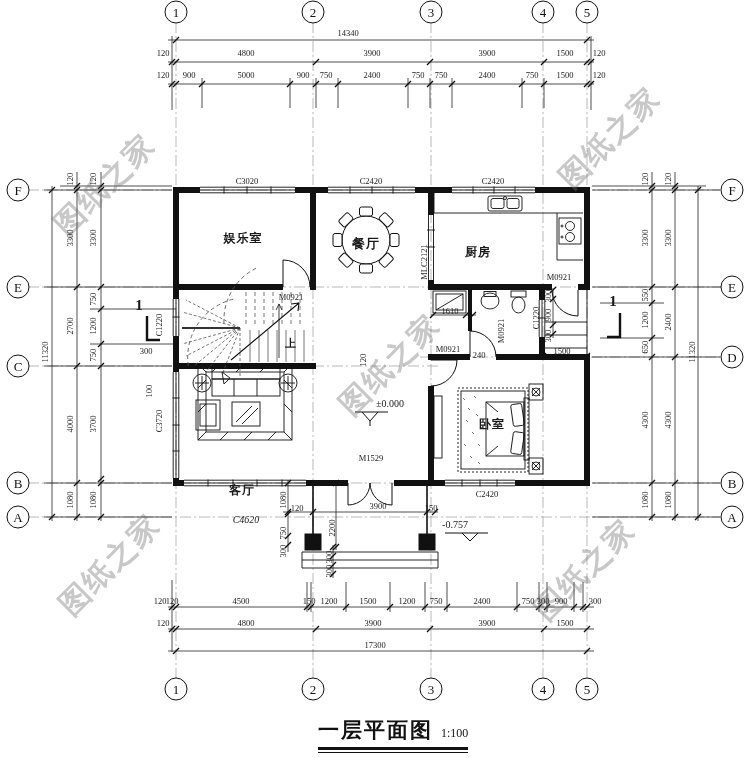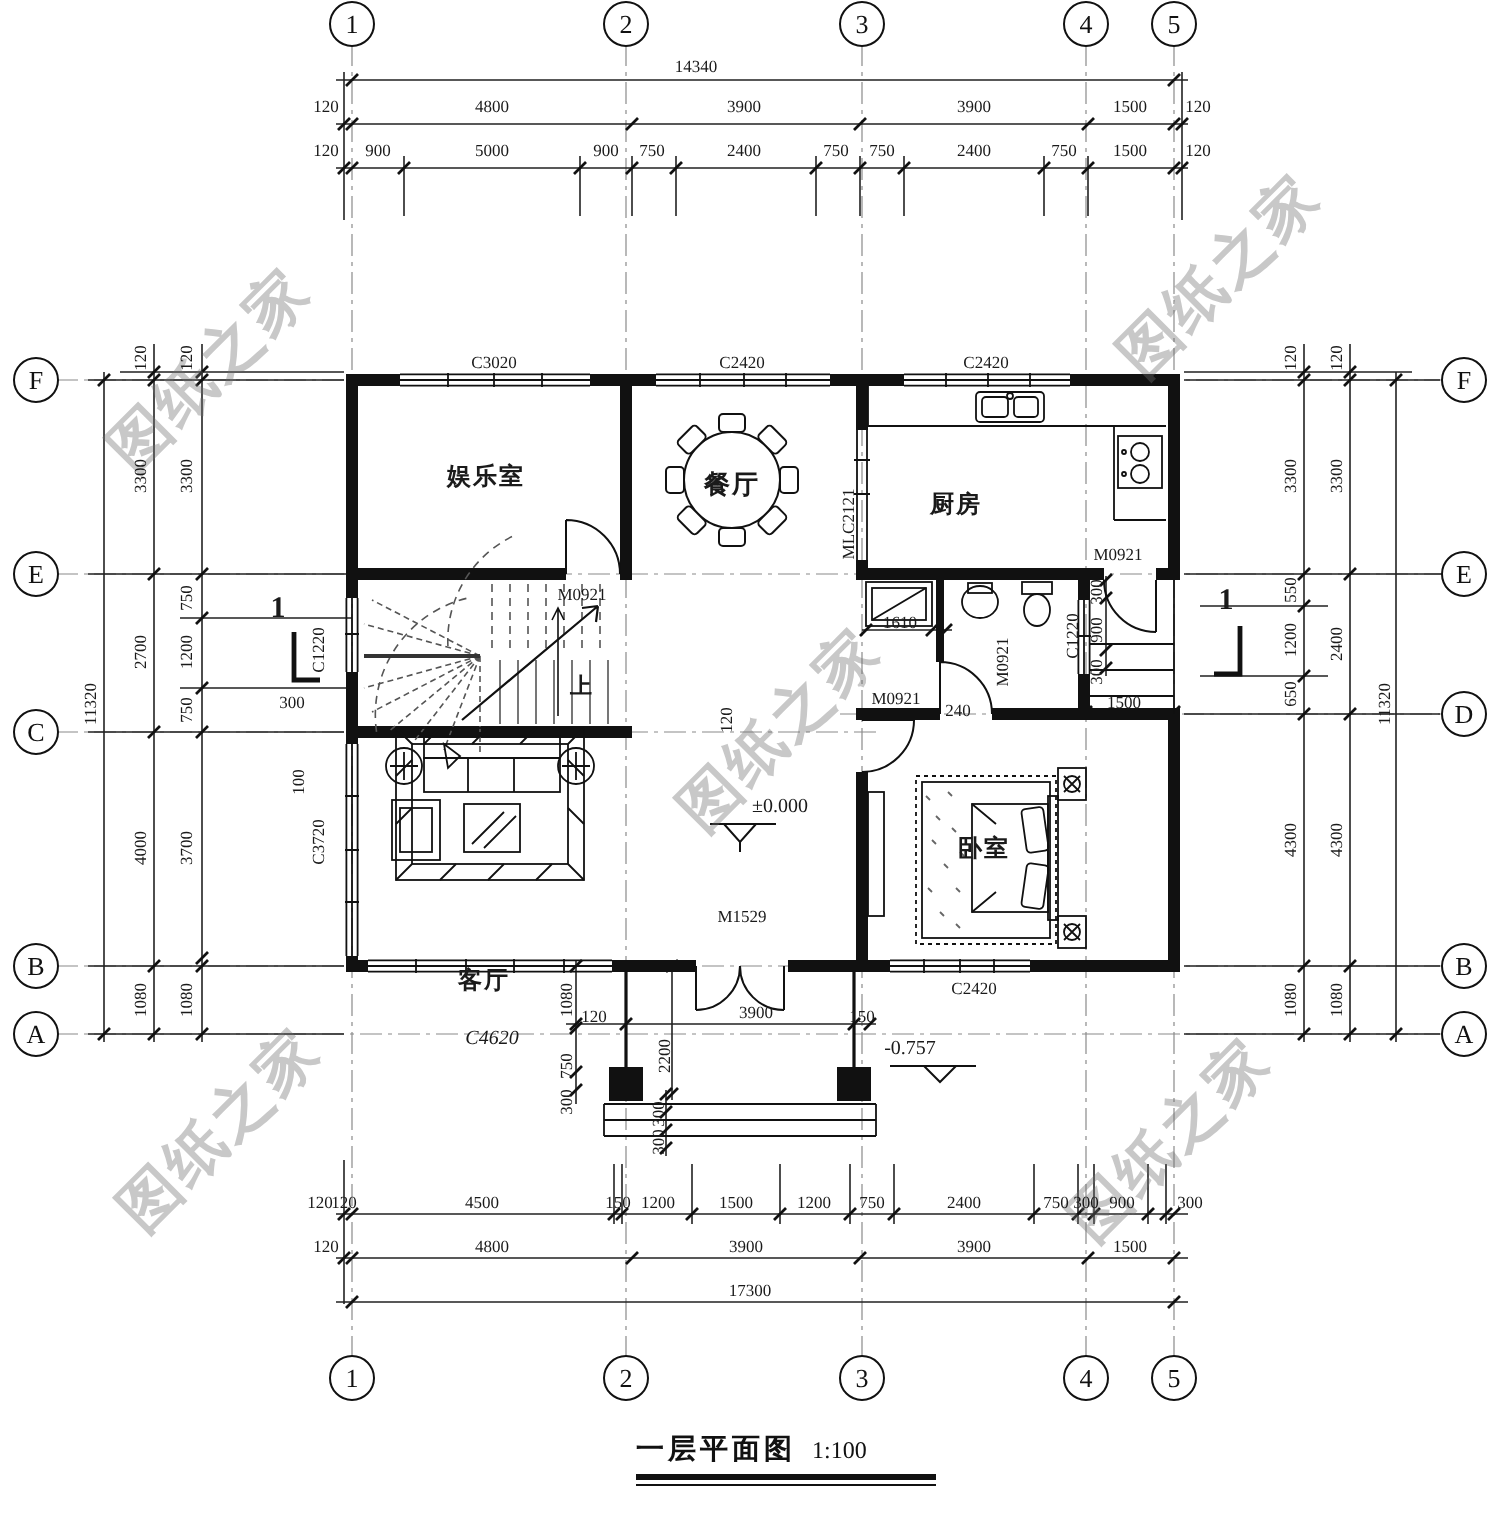--- a/index.html
+++ b/index.html
@@ -11,21 +11,21 @@
        font-family:"Liberation Serif",serif;transform-origin:center center;}
   .cn{font-family:"DejaVu Sans","Liberation Sans",sans-serif;font-weight:600;letter-spacing:1px;}
   .sec{font-weight:bold;font-family:"Liberation Serif",serif;}
   .bubble{position:absolute;width:21px;height:21px;border:1.3px solid #111;border-radius:50%;
           background:#fff;display:flex;align-items:center;justify-content:center;
           font-size:13px;font-family:"Liberation Serif",serif;color:#111;transform:translate(-50%,-50%);}
   .wm{position:absolute;font-size:30px;font-weight:bold;color:rgba(110,110,110,0.38);
       font-family:"DejaVu Sans","Liberation Sans",sans-serif;transform:translate(-50%,-50%) rotate(-45deg);
       white-space:nowrap;letter-spacing:2px;}
   .titleblock{position:absolute;left:318px;top:716px;width:170px;text-align:left;color:#111;}
-  .titleblock .t1{font-size:14px;font-weight:bold;font-family:Liberation Mono, monospace;letter-spacing:2px;}
+  .titleblock .t1{font-size:21px;font-weight:bold;font-family:Liberation Mono, monospace;letter-spacing:2px;}
   .titleblock .t2{font-size:12px;margin-left:8px;font-family:"Liberation Serif",serif;}
   .titleblock .ul1{height:3px;background:#111;margin-top:3px;width:150px;}
   .titleblock .ul2{height:1px;background:#111;margin-top:2px;width:150px;}
 </style>
 </head>
 <body>
 
 <div class="canvas">
 <svg width="750" height="758" viewBox="0 0 750 758">
 

